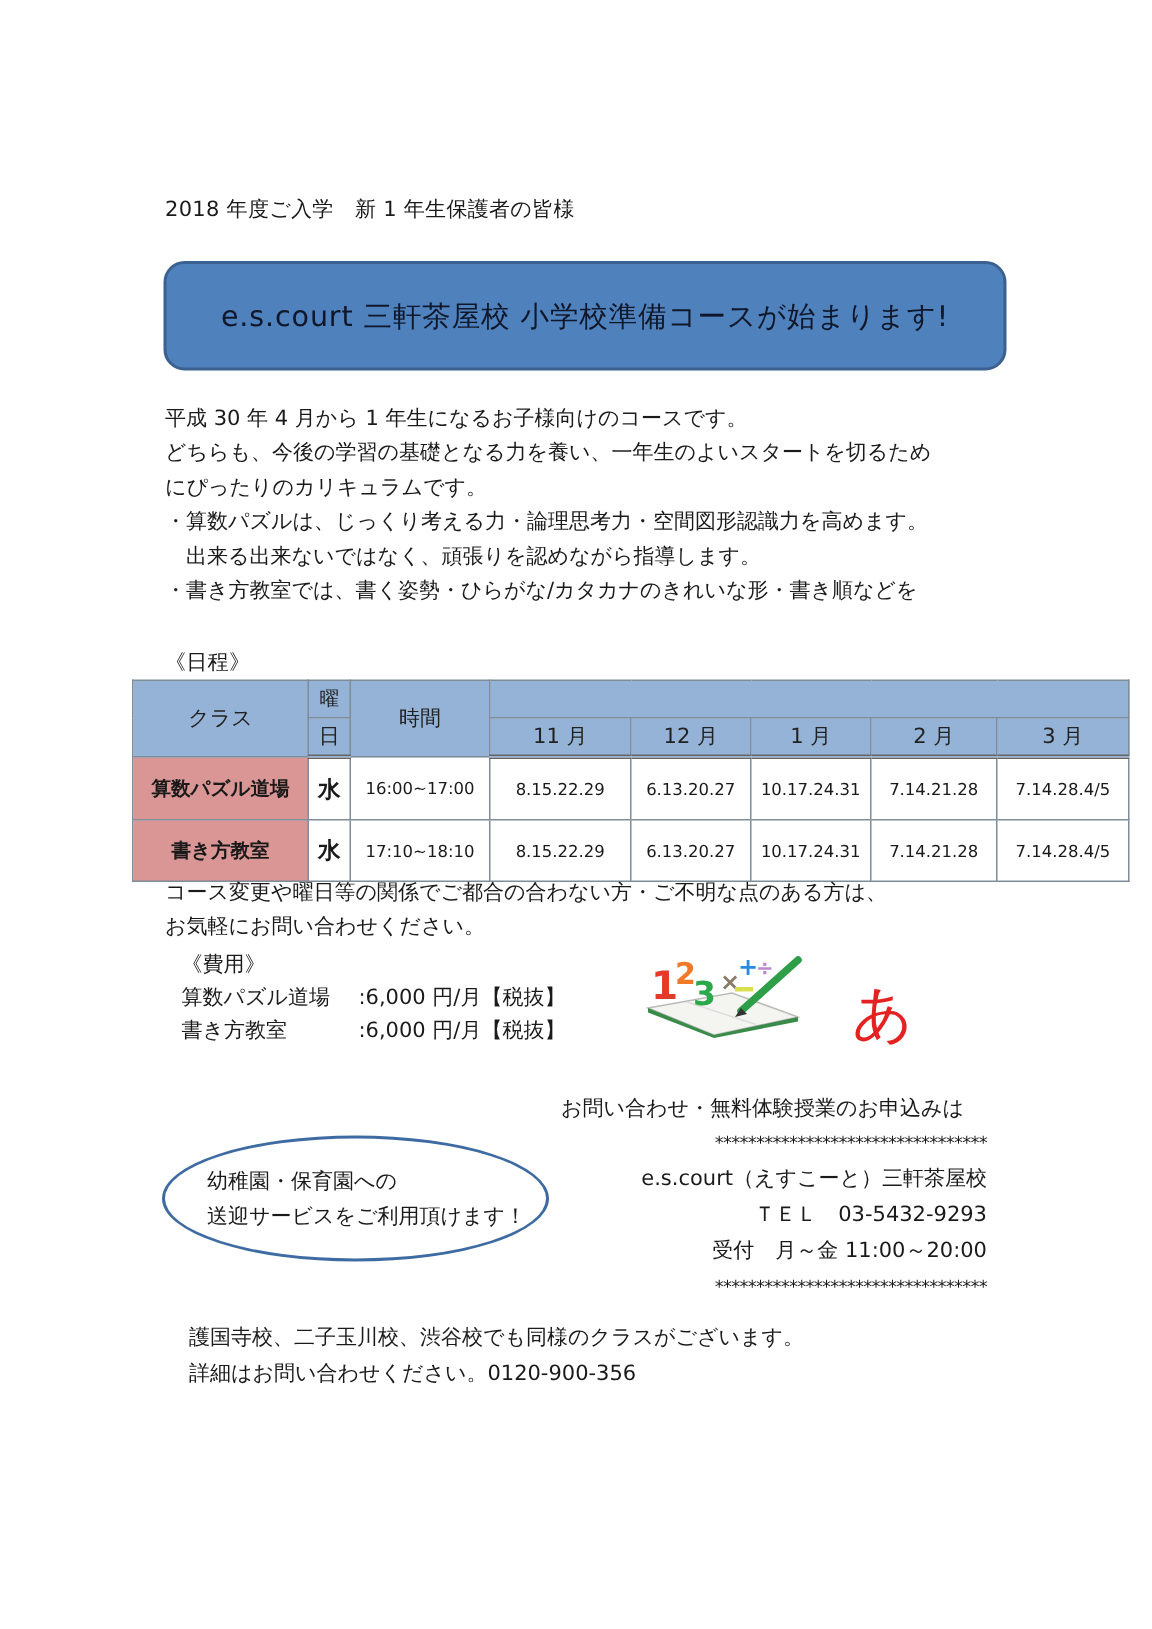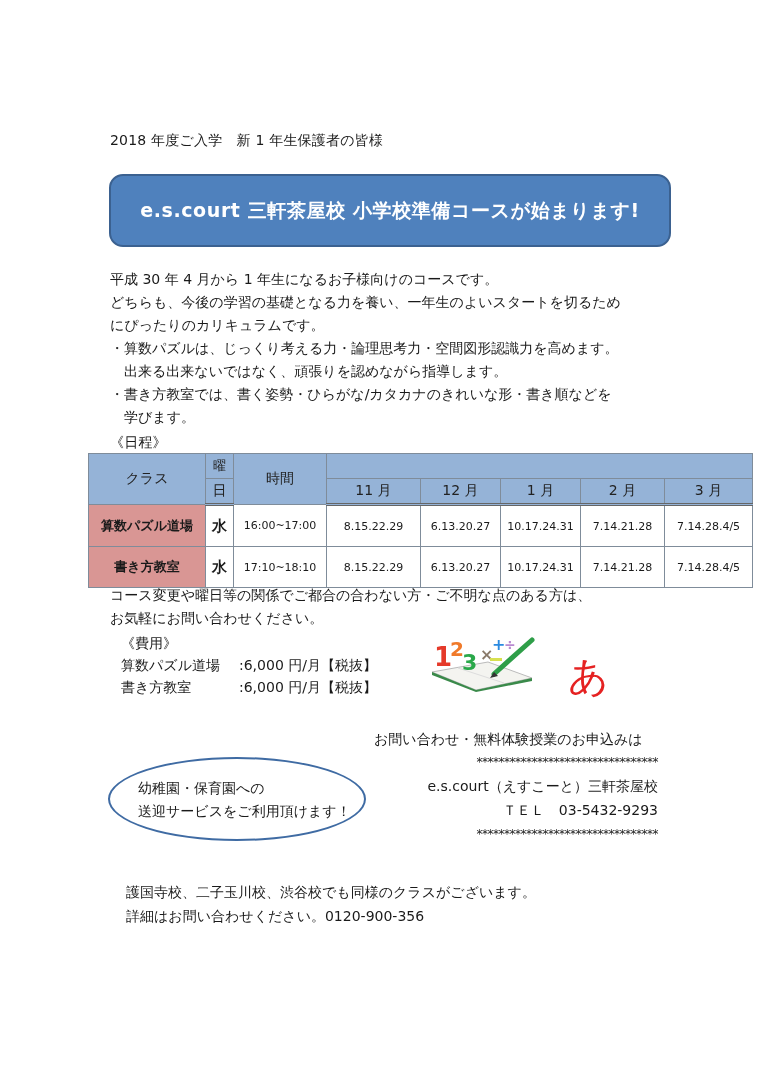--- a/index.html
+++ b/index.html
@@ -8,21 +8,21 @@
     font-family: "DejaVu Sans", "Liberation Sans", sans-serif; color: #1a1a1a;
   }
   .abs { position: absolute; }
   .txt { font-size: 14px; line-height: 20px; white-space: nowrap; letter-spacing: 0.2px; }
   #greeting { left: 110px; top: 130px; font-size: 14px; }
   #title-box {
     left: 109px; top: 174px; width: 562px; height: 73px;
     background: #4f81bd; border: 2px solid #3b6190; border-radius: 14px;
     display: flex; align-items: center; justify-content: center; box-sizing: border-box;
   }
-  #title-text { color: #ffffff; font-size: 19px; font-weight: bold; letter-spacing: 0.6px; }
+  #title-text { color: #0f172a; font-size: 19px; font-weight: normal; letter-spacing: 0.6px; }
   #intro { left: 110px; top: 268px; }
   #intro div { height: 23px; line-height: 23px; font-size: 14px; }
   .indent { padding-left: 14px; }
   #schedule-label { left: 110px; top: 432px; font-size: 14px; }
 
   table#schedule {
     position: absolute; left: 88px; top: 453px; width: 664px;
     border-collapse: collapse; table-layout: fixed; font-size: 13px;
   }
   #schedule td, #schedule th { border: 1px solid #7f8c9a; text-align: center; padding: 0; font-weight: normal; }
@@ -68,21 +68,20 @@
   <span id="title-text">e.s.court 三軒茶屋校  小学校準備コースが始まります!</span>
 </div>
 
 <div id="intro" class="abs">
   <div>平成 30 年 4 月から 1 年生になるお子様向けのコースです。</div>
   <div>どちらも、今後の学習の基礎となる力を養い、一年生のよいスタートを切るため</div>
   <div>にぴったりのカリキュラムです。</div>
   <div>・算数パズルは、じっくり考える力・論理思考力・空間図形認識力を高めます。</div>
   <div class="indent">出来る出来ないではなく、頑張りを認めながら指導します。</div>
   <div>・書き方教室では、書く姿勢・ひらがな/カタカナのきれいな形・書き順などを</div>
-  <div class="indent">学びます。</div>
 </div>
 
 <div id="schedule-label" class="abs txt">《日程》</div>
 
 <table id="schedule">
   <colgroup>
     <col style="width:117px">
       <col style="width:28px">
       <col style="width:93px">
     <col style="width:94px">
@@ -159,20 +158,21 @@
 </div>
 <div id="hiragana-a" class="abs">あ</div>
 
 <div id="contact" class="abs">
   <div id="contact-title">お問い合わせ・無料体験授業のお申込みは</div>
 </div>
 <div id="contact-block" class="abs">
   <div class="stars">*********************************</div>
   <div>e.s.court（えすこーと）三軒茶屋校</div>
   <div>ＴＥＬ　03-5432-9293</div>
+  <div>受付　月～金 11:00～20:00</div>
   <div class="stars">*********************************</div>
 </div>
 
 <div id="oval" class="abs"></div>
 <div id="oval-text" class="abs">
   <div>幼稚園・保育園への</div>
   <div>送迎サービスをご利用頂けます！</div>
 </div>
 
 <div id="footer" class="abs">

